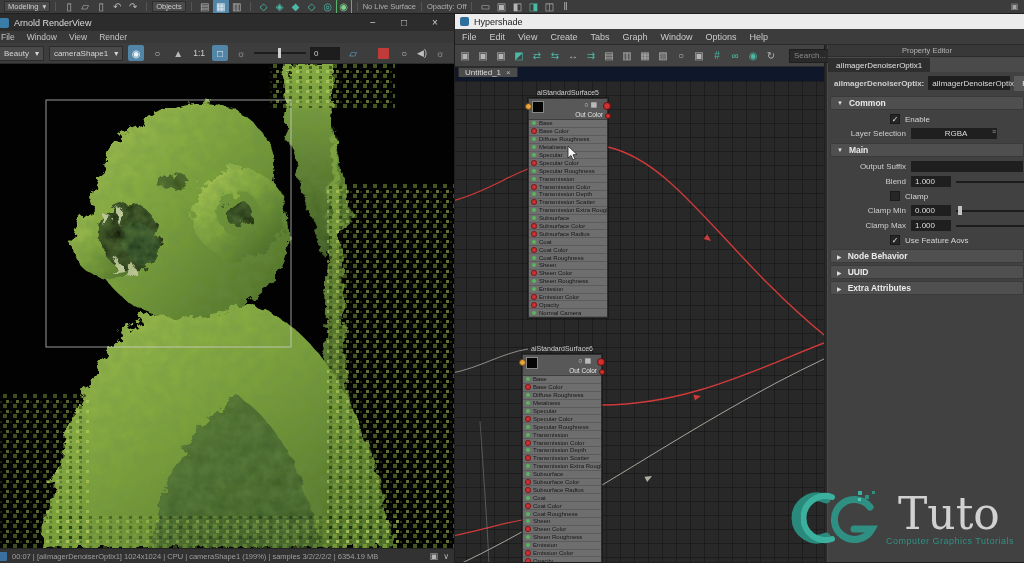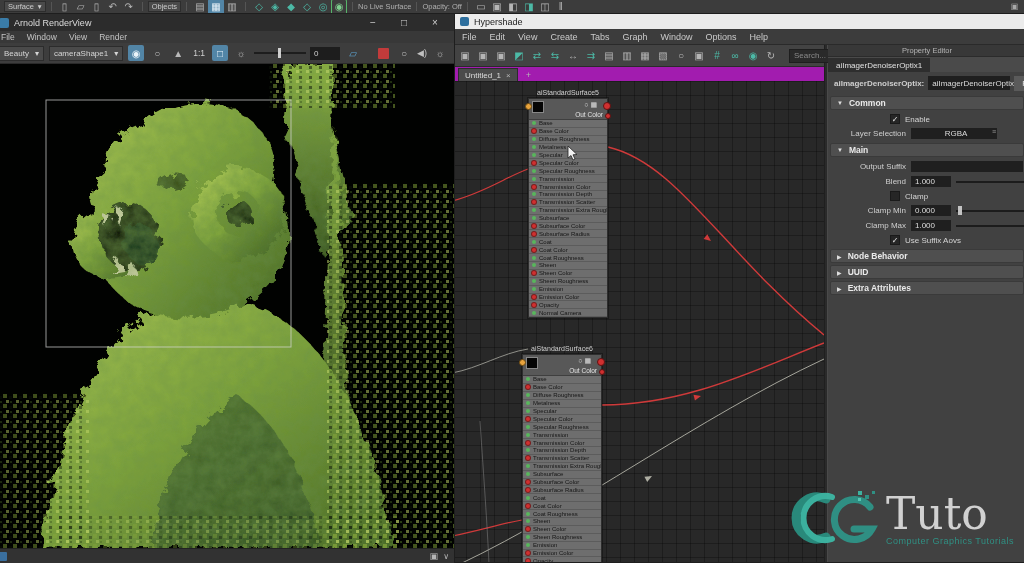--- a/index.html
+++ b/index.html
@@ -63,21 +63,21 @@
   .hs-body { position:relative; height:517px; display:flex; }
   .hs-left { position:relative; width:372px; display:flex; flex-direction:column; }
   .hs-tools { height:22px; background:#434343; border-bottom:1px solid #2b2b2b; display:flex;
     align-items:center; gap:2px; padding:0 5px; }
   .tbi { width:16px; height:16px; display:flex; align-items:center; justify-content:center;
     font-size:10px; color:#b5b5b5; border-radius:2px; }
   .tbi.teal { color:#4cb9a6; }
   .search-box { margin-left:8px; width:96px; height:14px; background:#2a2a2a; border:1px solid #1e1e1e;
     color:#bbb; font-size:8px; padding:0 4px; }
   .search-box::placeholder { color:#8a8a8a; }
-  .hs-tabs { height:14px; background:#a21caf; display:flex; align-items:flex-end; gap:4px; padding:0 6px; }
+  .hs-tabs { height:14px; background:#0f172a; display:flex; align-items:flex-start; gap:4px; padding:0 6px;flex-direction:column; }
   .hs-tab { background:#4b4b4b; height:13px; display:flex; align-items:center; gap:5px; padding:0 6px;
     font-size:8px; color:#ddd; border:1px solid #2c2c2c; border-bottom:none; }
   .hs-tab .x { color:#b5b5b5; font-size:8px; }
   .hs-addtab { color:#b5b5b5; font-size:9px; height:13px; display:flex; align-items:center; padding:0 4px; }
   .graph { position:relative; flex:1; background-color:#282828; overflow:hidden;
     background-image:linear-gradient(rgba(0,0,0,.28) 1px, transparent 1px),
       linear-gradient(90deg, rgba(0,0,0,.28) 1px, transparent 1px);
     background-size:14px 14px; }
   .splitter { width:4px; background:#2a2a2a; border-left:1px solid #1f1f1f; border-right:1px solid #4a4a4a; }
 
@@ -140,31 +140,31 @@
   
   .wires { position:absolute; left:0; top:0; z-index:4; pointer-events:none; }
 
   
   .cursor { position:absolute; z-index:30; pointer-events:none; }
 
   
   .wm { position:absolute; right:10px; bottom:8px; z-index:20; display:flex; align-items:center;
     gap:6px; opacity:.95; }
   .wm-text { display:flex; flex-direction:column; }
-  .wm-name { font-family:"DejaVu Serif", serif; font-size:44px; line-height:40px; color:#d9d9d9; }
+  .wm-name { font-family:"DejaVu Serif", serif; font-size:44px; line-height:40px; color:#d9d9d9;margin-left:12px; }
   .wm-sub { font-size:9px; color:#2f9487; margin-top:2px; letter-spacing:.5px; }
 </style>
 </head>
 <body>
 
 <div id="app">
 
   <div class="maya-bar">
     <div class="maya-dd">
-      <span>Surface</span>
+      <span>Modeling</span>
       <span>▾</span>
     </div>
     <div class="vsep"></div>
     <div style="display:flex">
 
     <span class="tbi mi plain">▯</span>
         <span class="tbi mi plain">▱</span>
         <span class="tbi mi plain">▯</span>
         <span class="tbi mi plain">↶</span>
         <span class="tbi mi plain">↷</span>
@@ -627,21 +627,21 @@
         </div>
         <div class="row">
           <span class="rlbl">Clamp Max</span>
           <span class="rfield">1.000</span>
           <span class="rslider">
             <span class="trk"></span>
           </span>
         </div>
         <div class="cb-row">
           <span class="cbx">✓</span>
-          <span class="cb-lbl">Use Suffix Aovs</span>
+          <span class="cb-lbl">Use Feature Aovs</span>
         </div>
 
         <div>
 
             <div class="sect">
               <span class="tri">▶</span>
               <span>Node Behavior</span>
             </div>
 
             <div class="sect">
@@ -754,20 +754,21 @@
         <rect x="334" y="120" width="129" height="364" fill="url(#pix)" opacity="0.5"></rect>
         <rect x="276" y="0" width="126" height="44" fill="url(#pix)" opacity="0.5"></rect>
         <rect x="0" y="330" width="96" height="154" fill="url(#pix)" opacity="0.45"></rect>
         <rect x="64" y="452" width="346" height="32" fill="url(#pix)" opacity="0.35"></rect>
         <rect x="53" y="36" width="245" height="247" fill="none" stroke="#d8d8d8" stroke-width="1" opacity="0.7"></rect>
       </svg>
     </div>
 
     <div class="arv-status">
       <span class="sicon"></span>
+      <span>00:07 |  [aiImagerDenoiserOptix1]  1024x1024 | CPU | cameraShape1 (199%) | samples 3/2/2/2/2 | 6354.19 MB</span>
       <div class="spacer"></div>
       <span style="font-size:9px;color:#b5b5b5">▣</span>
       <span style="font-size:8px;color:#b5b5b5">∨</span>
     </div>
   </div>
 
   <div class="wm">
     <svg width="92" height="70" viewBox="0 0 92 70">
       <path d="M 38,14 A 21,21 0 1 0 38,52" fill="none" stroke="#2a8f80" stroke-width="9" stroke-linecap="round"></path>
       <path d="M 44,12 A 22,22 0 1 0 44,54" fill="none" stroke="#3db8a5" stroke-width="6" stroke-linecap="round"></path>

